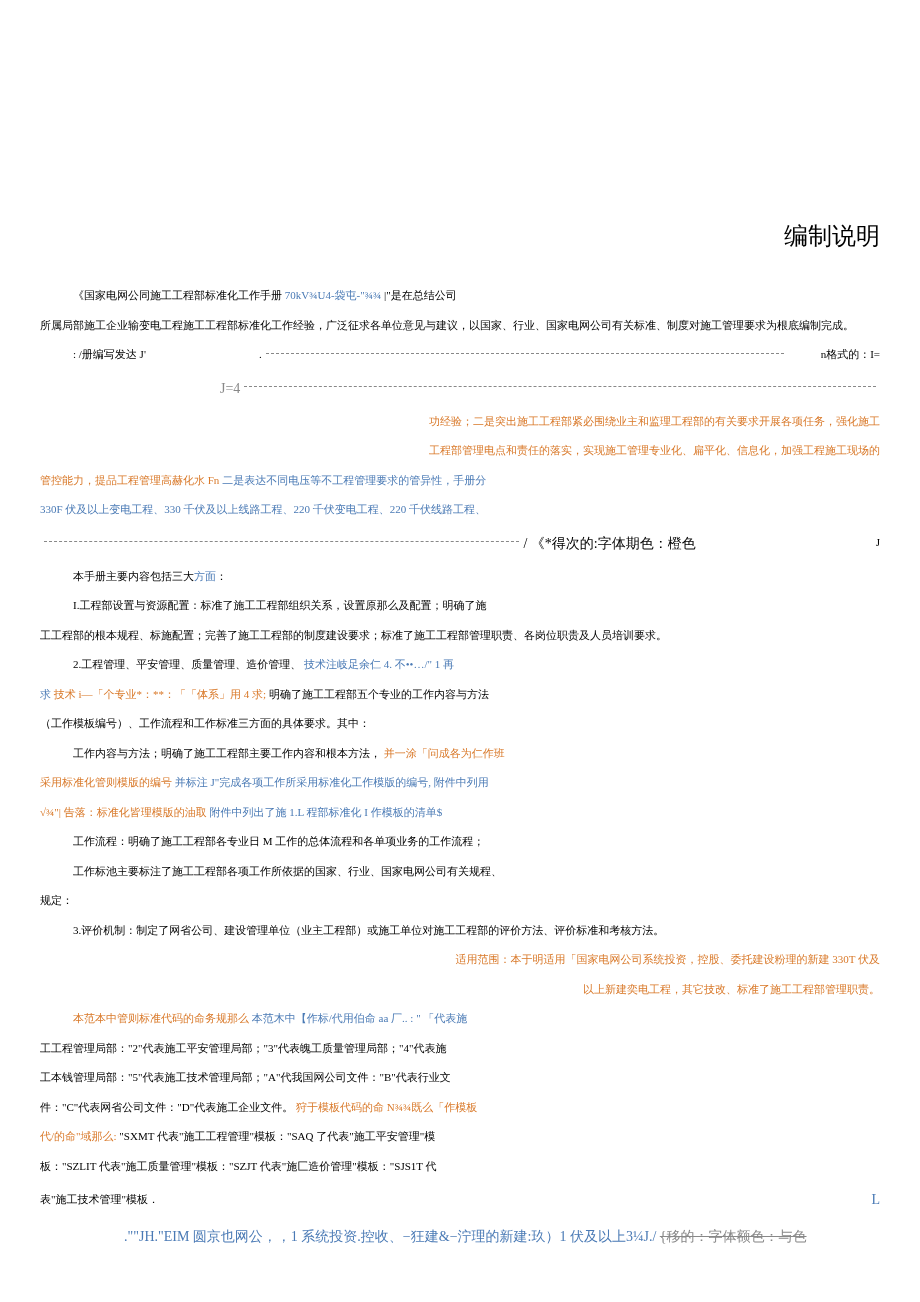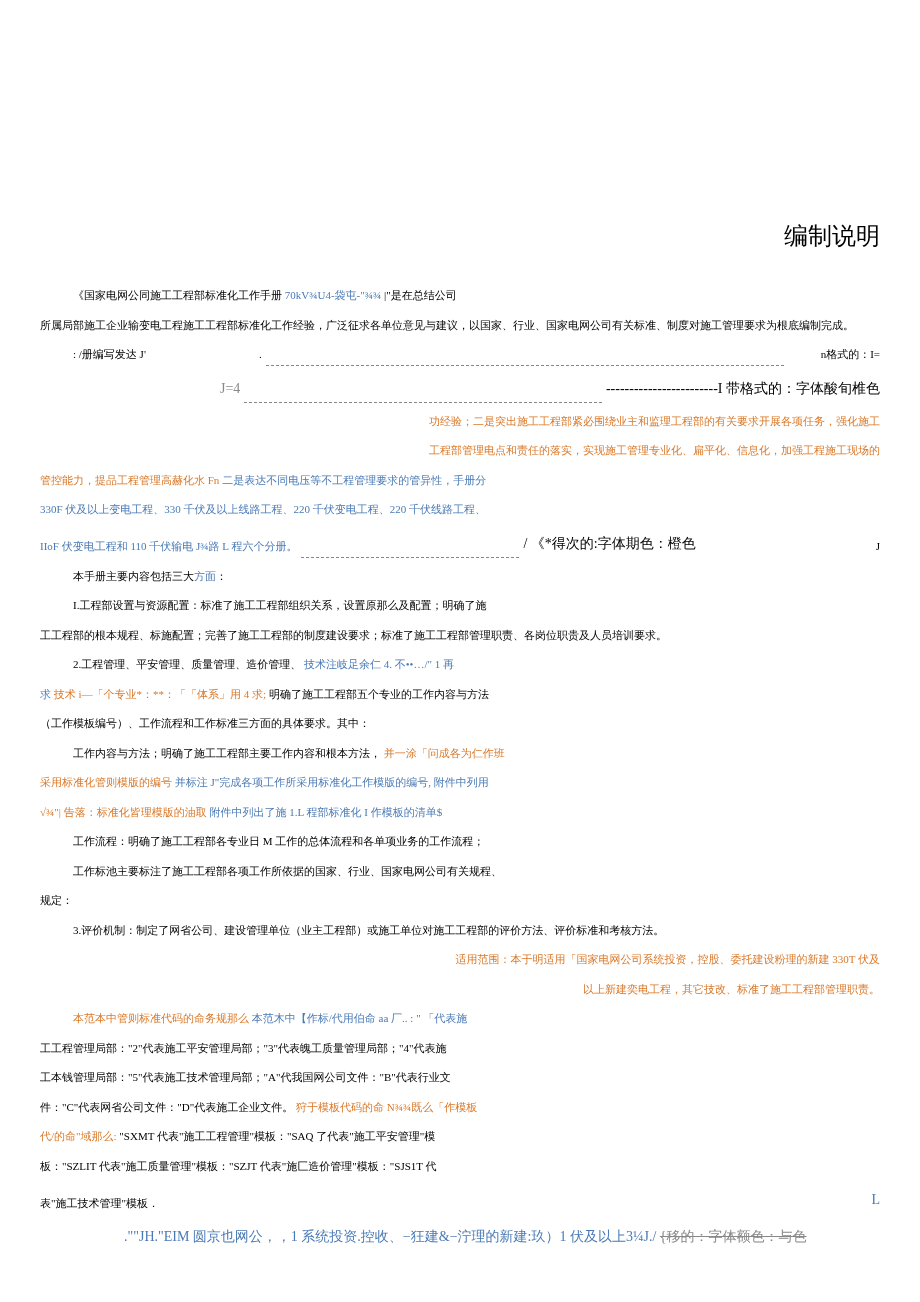--- a/index.html
+++ b/index.html
@@ -43,21 +43,21 @@
       margin-top: 34px;
     }
     .gray {
       color: #888888;
     }
     .small {
       font-size: 14px;
     }
     .line-container {
       display: flex;
-      align-items: flex-end;
+      align-items: center;
     }
     .line-spacer {
       flex: 1;
       border-bottom: 1px dashed #888;
       margin: 0 4px;
       height: 1px;
       margin-bottom: 3px;
     }
   </style>
 </head>
@@ -75,36 +75,34 @@
 
 <div class="para indent-1 line-container">
   <span>: /册编写发达 J'</span>
   <span style="margin-left:80px">.</span>
   <span class="line-spacer"></span>
   <span>n格式的：I=</span>
 </div>
 <div class="para line-container small">
   <span style="margin-left:180px" class="gray">J=4</span>
   <span style="width:250px" class="line-spacer"></span>
-  <span>------------------------I 带格式的：字体酸旬椎色</span>
 </div>
 
 <p class="para orange">功经验；二是突出施工工程部紧必围绕业主和监理工程部的有关要求开展各项任务，强化施工</p>
 
 <p class="para orange">工程部管理电点和责任的落实，实现施工管理专业化、扁平化、信息化，加强工程施工现场的</p>
 
 <p class="para">
   <span class="orange">管控能力，提品工程管理高赫化水 Fn</span>
   <span class="blue underline">二是表达不同电压等不工程管理要求的管异性，手册分</span>
 </p>
 
 <p class="para blue underline">330F 伏及以上变电工程、330 千伏及以上线路工程、220 千伏变电工程、220 千伏线路工程、</p>
 
 <div class="para line-container">
-  <span class="blue underline">IIoF 伏变电工程和 110 千伏输电 J¾路 L 程六个分册。</span>
   <span class="line-spacer"></span>
   <span class="small">/ 《*得次的:字体期色：橙色</span>
   <span style="margin-left:180px">J</span>
 </div>
 
 <p class="para indent-1">
   <span>本手册主要内容包括三大</span><span class="blue">方面</span><span>：</span>
 </p>
 
 <p class="para indent-1">I.工程部设置与资源配置：标准了施工工程部组织关系，设置原那么及配置；明确了施</p>

